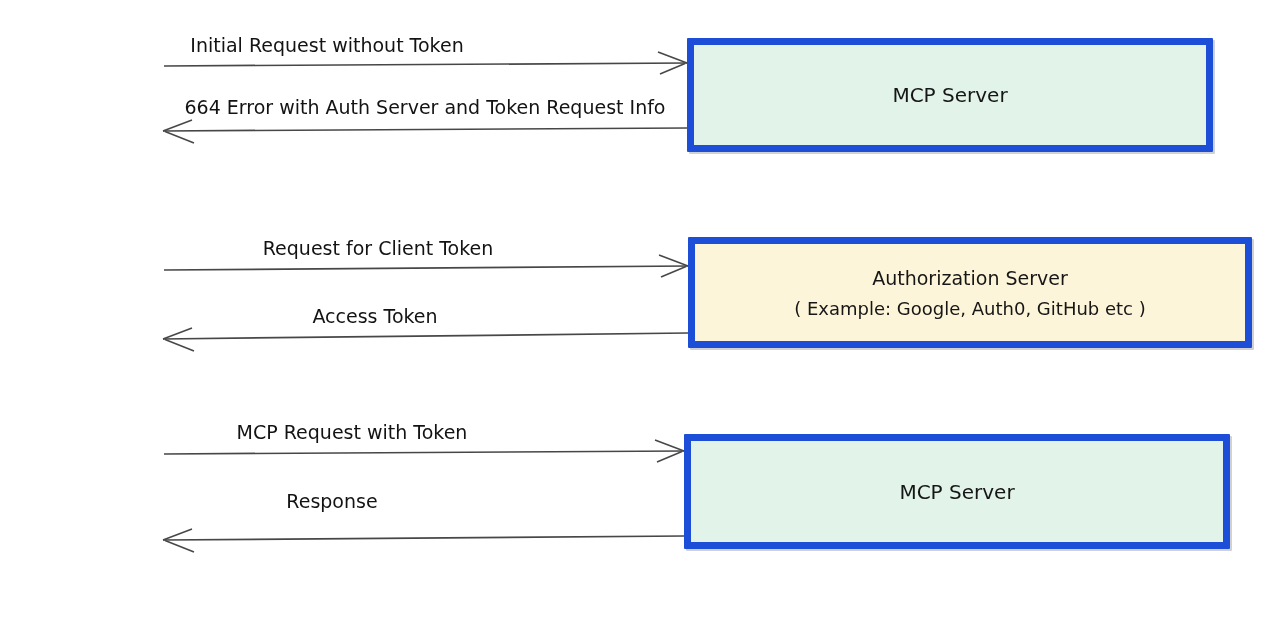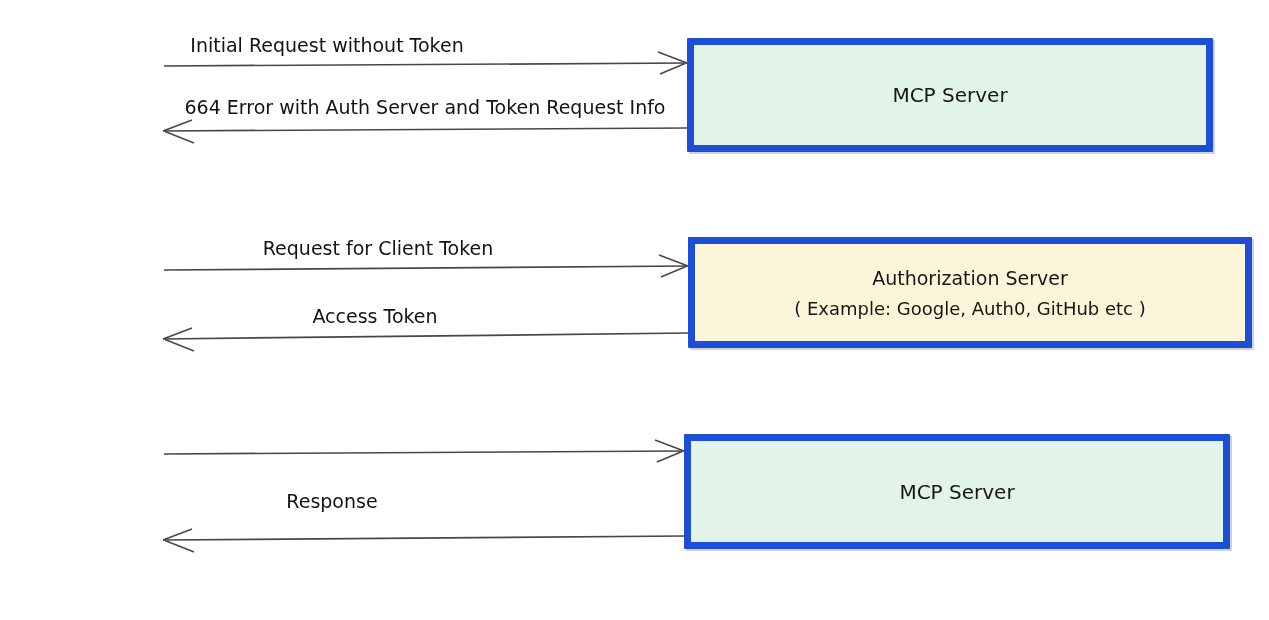--- a/index.html
+++ b/index.html
@@ -132,16 +132,17 @@
   </svg>
 
   <div class="arrow-label" style="left:327px; top:34px;">Initial Request without Token</div>
 
   <div class="arrow-label" style="left:425px; top:96px;">664 Error with Auth Server and Token Request Info</div>
 
   <div class="arrow-label" style="left:378px; top:237px;">Request for Client Token</div>
 
   <div class="arrow-label" style="left:330px; top:305px;margin-left:45px;">Access Token</div>
 
+  <div class="arrow-label" style="left:352px; top:421px;">MCP Request with Token</div>
 
   <div class="arrow-label" style="left:332px; top:490px;">Response</div>
 
 </div>
 
 </body></html>

